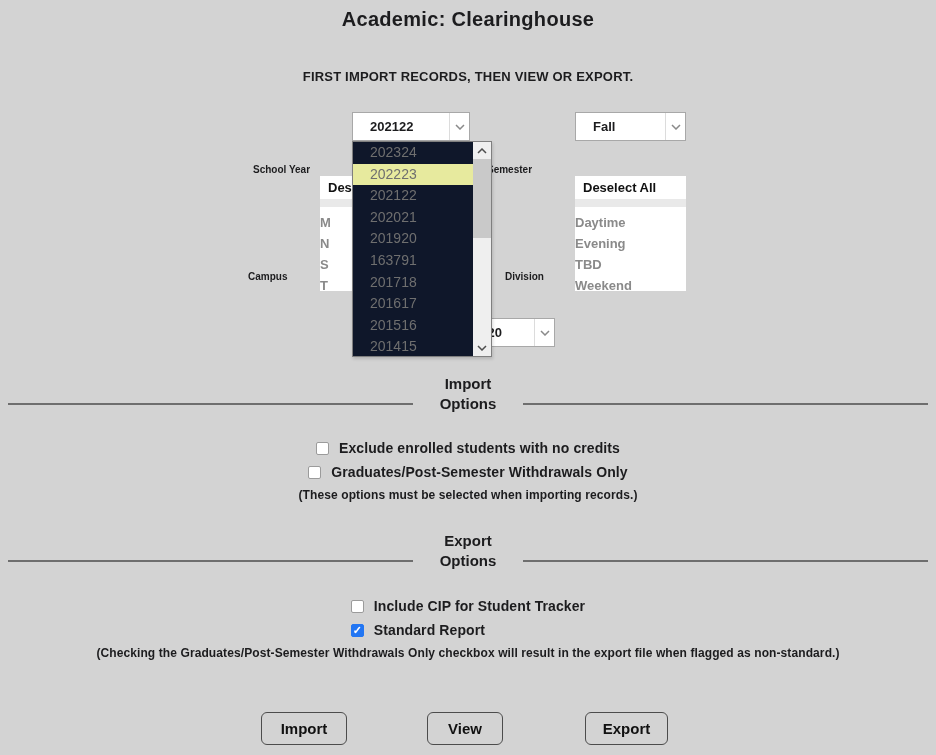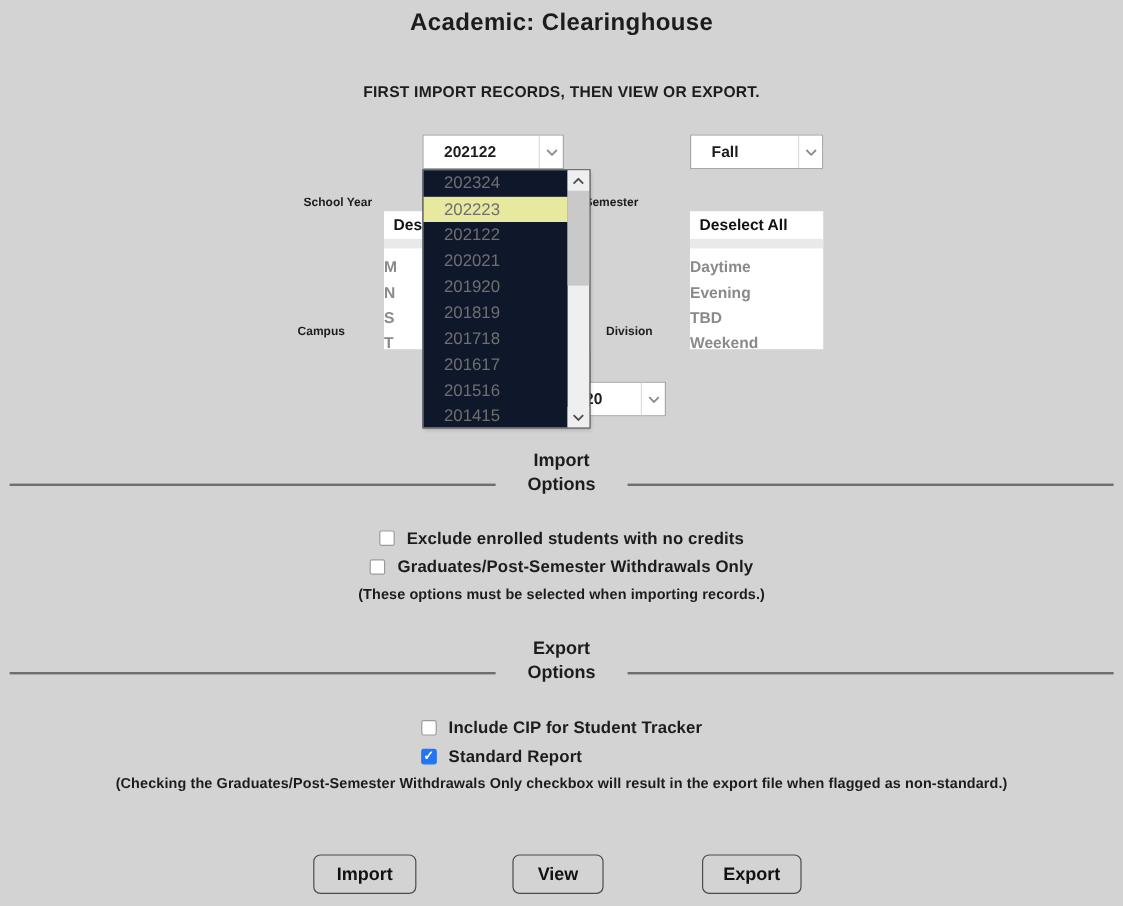--- a/index.html
+++ b/index.html
@@ -189,21 +189,21 @@
   </span>
 </div>
 
 <div class="dropdown">
   <div class="dd-items">
     <div class="dd-item">202324</div>
     <div class="dd-item highlighted">202223</div>
     <div class="dd-item">202122</div>
     <div class="dd-item">202021</div>
     <div class="dd-item">201920</div>
-    <div class="dd-item">201819</div>
+    <div class="dd-item">163791</div>
     <div class="dd-item">201718</div>
     <div class="dd-item">201617</div>
     <div class="dd-item">201516</div>
     <div class="dd-item">201415</div>
   </div>
   <div class="dd-scrollbar">
     <div class="dd-arrow up">
       <svg width="10" height="6" viewBox="0 0 10 6">
           <polyline points="1,5 5,1 9,5" fill="none" stroke="#4e4e4e" stroke-width="1.5"></polyline>
         </svg>

